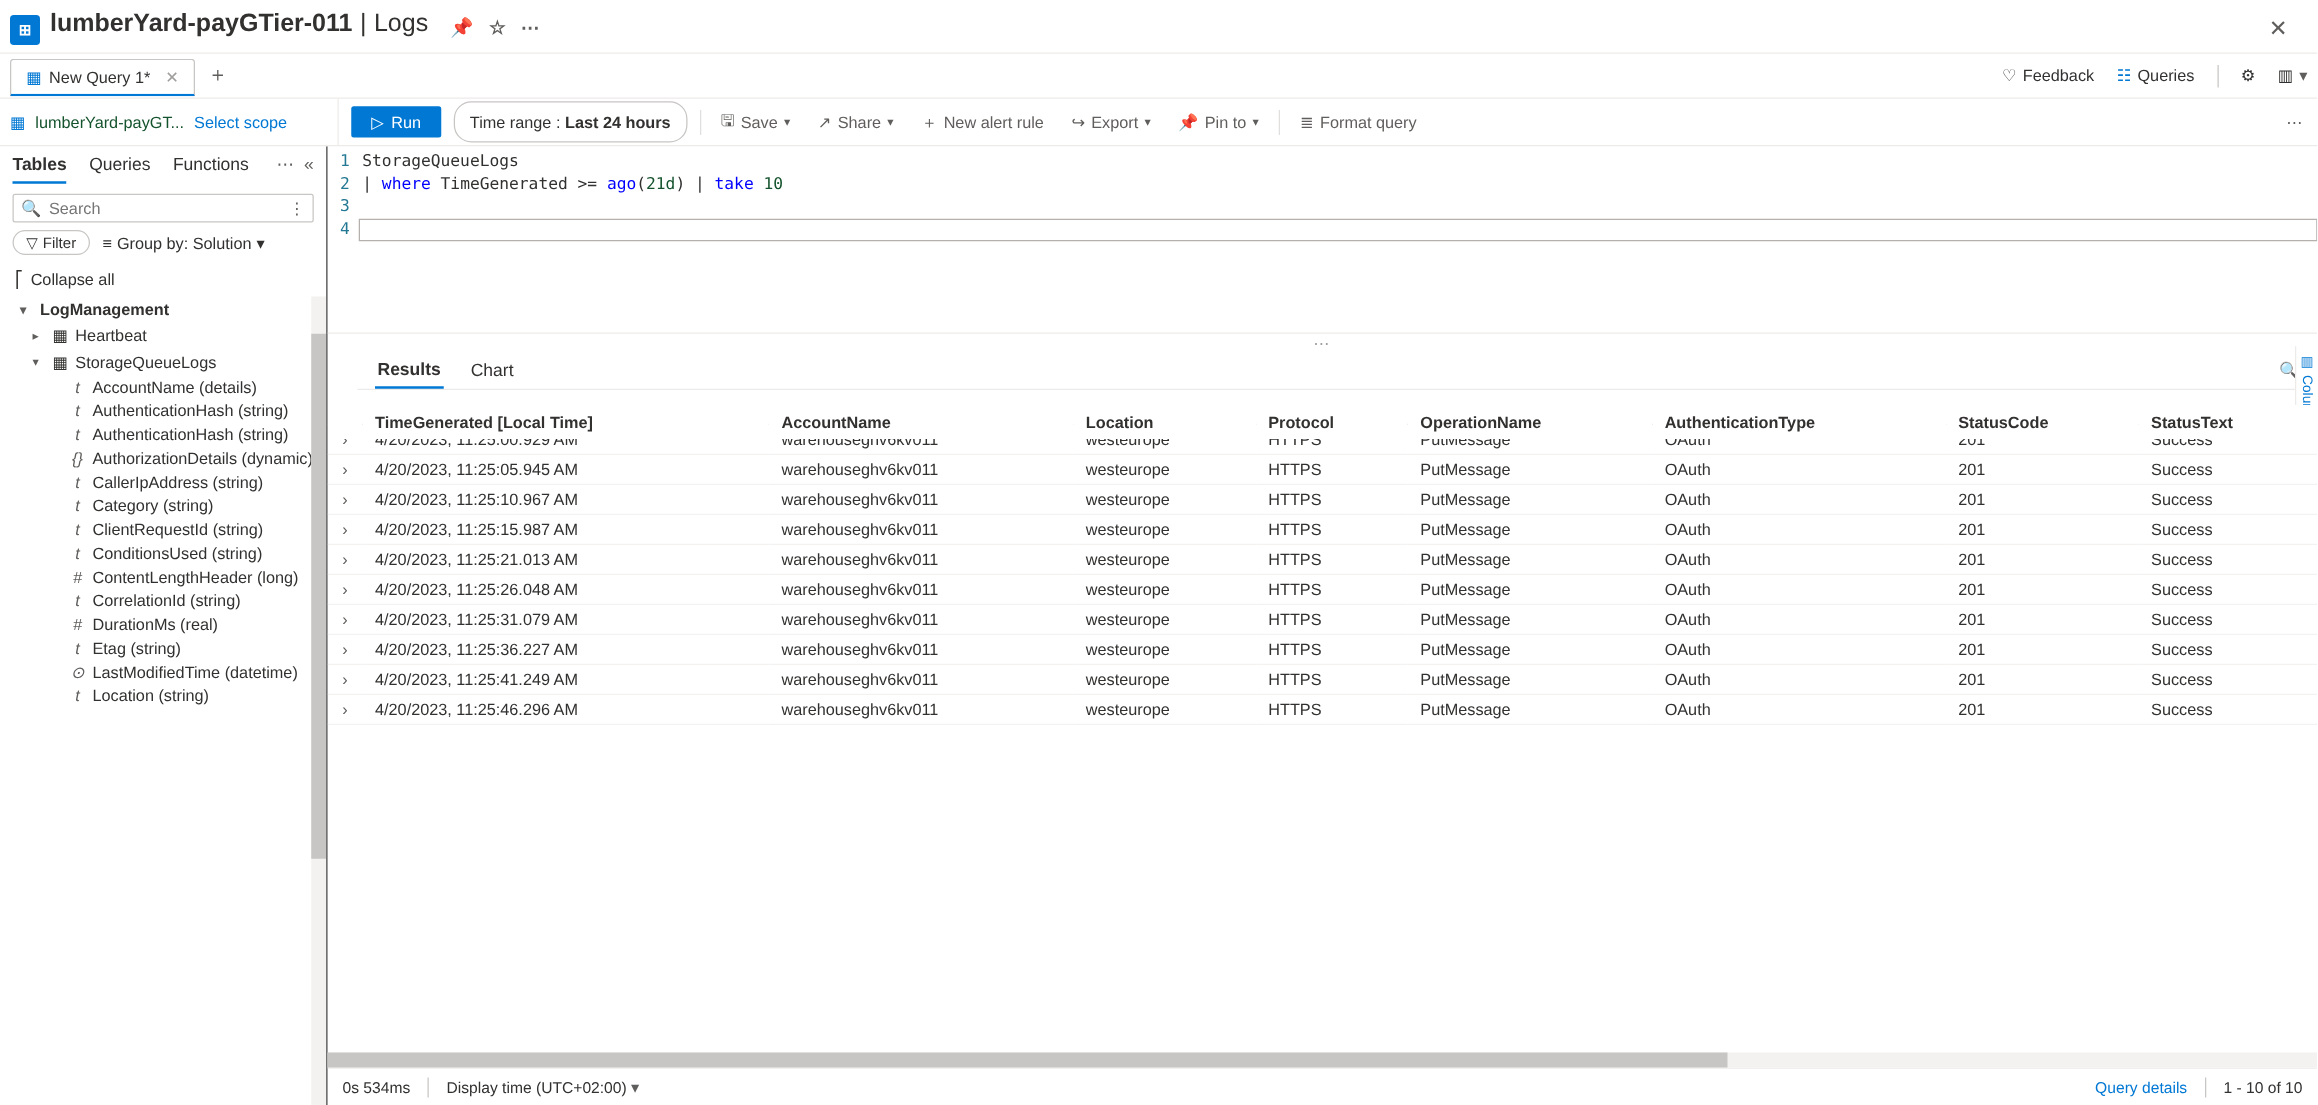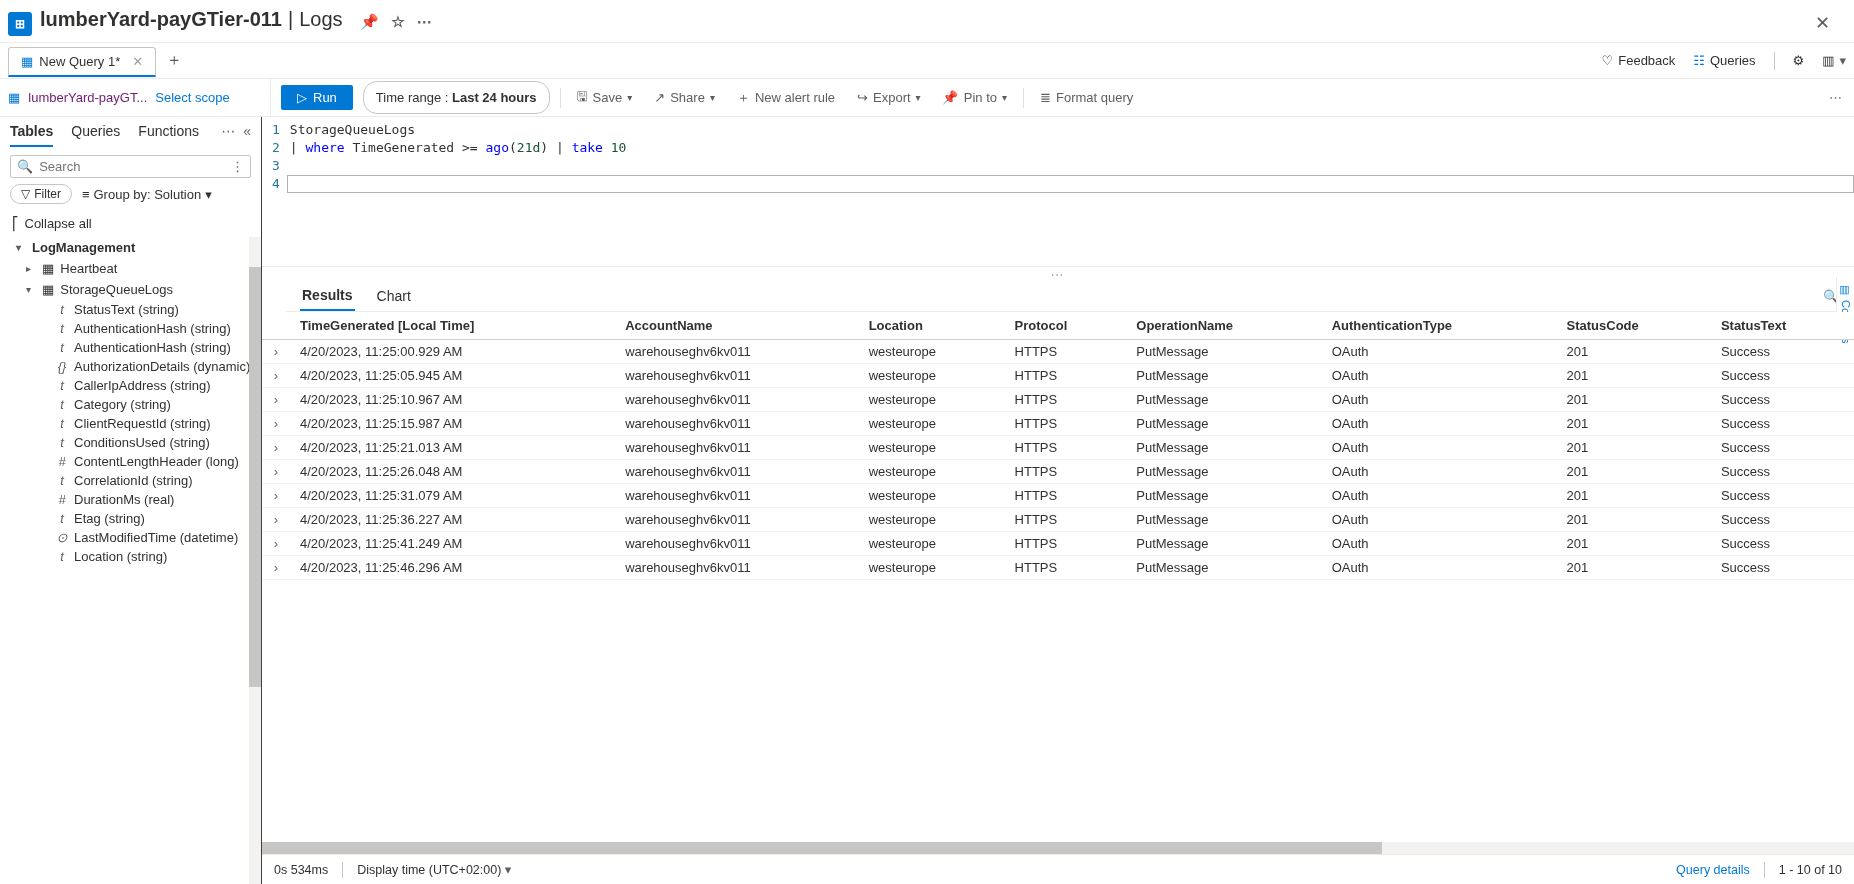--- a/index.html
+++ b/index.html
@@ -21,21 +21,21 @@
 .tab { display:flex; align-items:center; gap:6px; padding:6px 12px; border:1px solid #c8c6c4; border-bottom:2px solid #0078d4; border-top-left-radius:3px; border-top-right-radius:3px; background:#fff; font-size:13px; cursor:pointer; position:relative; top:1px;}
 .tab .tab-close{color:#a19f9d; font-size:13px; margin-left:6px;}
 .tab-add { padding:6px 10px; color:#605e5c; cursor:pointer; font-size:16px;}
 .tabs-right { margin-left:auto; display:flex; align-items:center; gap:18px; color:#323130; font-size:13px;}
 .tabs-right .itm{display:flex; align-items:center; gap:5px; cursor:pointer;}
 .tabs-right .sep{width:1px; height:18px; background:#c8c6c4;}
 
 
 .scope-bar { display:flex; align-items:center; height:38px; padding:0 8px; border-bottom:1px solid #edebe9; gap:10px;}
 .scope-left { display:flex; align-items:center; gap:8px; width:252px;}
-.scope-name { color:#701a75; max-width:120px; overflow:hidden; text-overflow:ellipsis; white-space:nowrap;}
+.scope-name { color:#14532d; max-width:120px; overflow:hidden; text-overflow:ellipsis; white-space:nowrap;}
 .link { color:#0078d4; cursor:pointer;}
 .divider-v { width:1px; height:100%; background:#edebe9;}
 .toolbar { display:flex; align-items:center; gap:10px; flex:1;}
 .btn-run { background:#0078d4; color:#fff; padding:5px 16px; border-radius:2px; display:flex; align-items:center; gap:6px; cursor:pointer; font-size:13px;}
 .pill { border:1px solid #c8c6c4; border-radius:14px; padding:8px 12px; font-size:13px; cursor:pointer;}
 .tool-btn{display:flex; align-items:center; gap:5px; color:#605e5c; cursor:pointer; font-size:13px; padding:4px 6px;}
 .tool-btn .chev{font-size:10px; color:#605e5c;}
 .tool-sep{width:1px; height:20px; background:#e1dfdd;}
 .toolbar-right{margin-left:auto; color:#605e5c; cursor:pointer; padding:4px;}
 
@@ -83,21 +83,21 @@
 
 
 .results-head{display:flex; align-items:center; padding:4px 14px 0 14px; gap:20px; border-bottom:1px solid #edebe9;}
 .result-tab{padding:6px 2px; cursor:pointer; font-size:14px;}
 .result-tab.active{border-bottom:2px solid #0078d4; font-weight:600;}
 .results-head .search-icn{margin-left:auto; color:#0078d4; cursor:pointer;}
 .columns-btn{position:absolute; right:0; top:0; writing-mode:vertical-rl; font-size:11px; padding:6px 2px; border-left:1px solid #edebe9; background:#fff; height:60px; display:flex; align-items:center; gap:4px; cursor:pointer; color:#0078d4;}
 
 .table-wrap{flex:1; overflow:auto; position:relative;}
 table{border-collapse:collapse; width:100%; font-size:13px;}
-th{ text-align:left; font-weight:600; padding:6px 10px; border-bottom:1px solid #d2d0ce; background:#fff; position:sticky; top:0;}
+th{ text-align:left; font-weight:600; padding:6px 10px; border-bottom:1px solid #d2d0ce; background:#fff; position:sticky; top:12px;}
 th:first-child, td.expander{width:28px; text-align:center;}
 td{padding:4px 10px; border-bottom:1px solid #f3f2f1; white-space:nowrap;}
 td.expander{color:#605e5c; cursor:pointer;}
 
 .h-scroll{height:12px; background:#f3f2f1; position:relative;}
 .h-thumb{position:absolute; left:0; top:0; height:12px; width:1120px; background:#c8c6c4;}
 
 
 .statusbar{display:flex; align-items:center; height:30px; border-top:1px solid #edebe9; padding:0 12px; font-size:12.5px; color:#323130; gap:14px;}
 .statusbar .sep2{border-left:1px solid #c8c6c4; height:16px;}
@@ -257,21 +257,21 @@
               <span>Heartbeat</span>
             </div>
           <div class="tree-item">
               <span class="chev">▾</span>
               <span>▦</span>
               <span>StorageQueueLogs</span>
             </div>
           <div id="fields-container">
               <div class="field-item">
                 <span class="type-t">t</span>
-                <span>StatusText (string)</span>
+                <span>AccountName (details)</span>
               </div>
               <div class="field-item">
                 <span class="type-t">t</span>
                 <span>AuthenticationHash (string)</span>
               </div>
               <div class="field-item">
                 <span class="type-t">t</span>
                 <span>AuthenticationHash (string)</span>
               </div>
               <div class="field-item">

